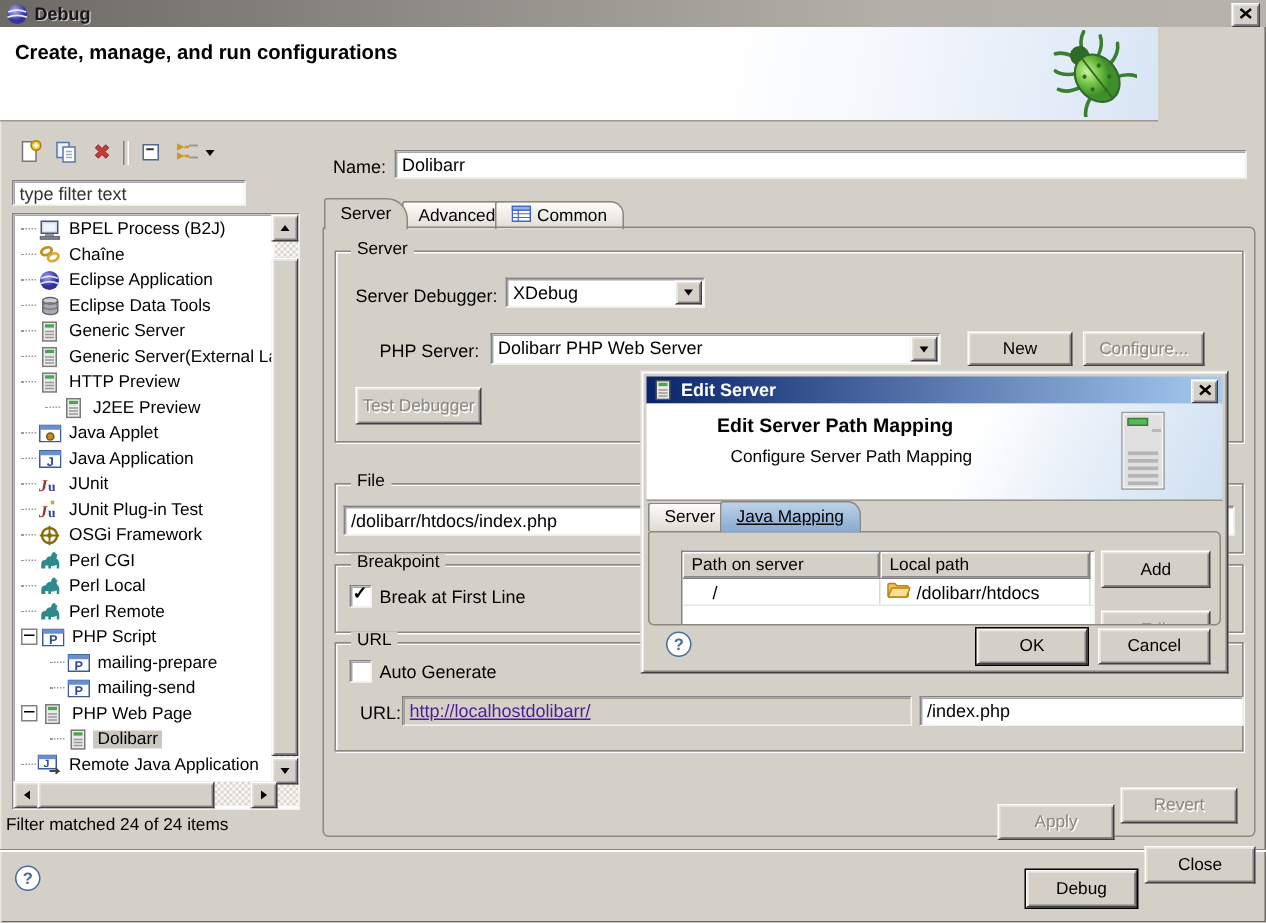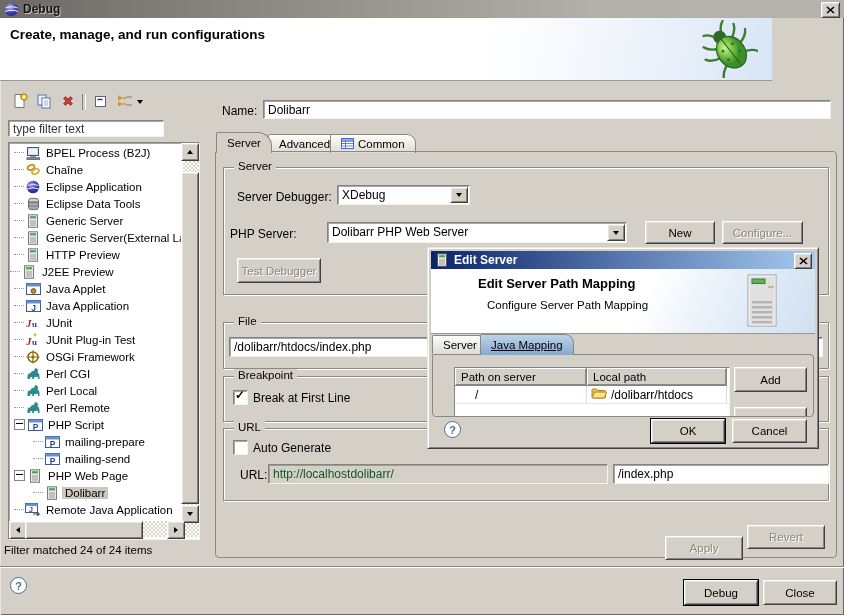--- a/index.html
+++ b/index.html
@@ -11,21 +11,21 @@
   .btn{position:absolute;display:flex;align-items:center;justify-content:center;
     background:#d4d0c8;border:1px solid;border-color:#ffffff #404040 #404040 #ffffff;
     box-shadow:inset 1px 1px 0 #e6e3db, inset -1px -1px 0 #848284;
     font-family:"Liberation Sans",sans-serif;font-size:11.5px;cursor:default;user-select:none;}
   .btn.default{outline:1px solid #000;}
   .btn.disabled{color:#8a887f;text-shadow:1px 1px 0 #fff;}
   .field{position:absolute;background:#fff;border:1px solid;border-color:#848284 #f4f2ec #f4f2ec #848284;
     box-shadow:inset 1px 1px 0 rgba(0,0,0,.35);font-family:"Liberation Sans",sans-serif;
     font-size:12px;padding:1px 4px;color:#000;}
   input.field{outline:none;}
-  .field.dim{background:#d4d0c8;color:#14532d;box-shadow:inset 1px 1px 0 rgba(0,0,0,.25);}
+  .field.dim{background:#d4d0c8;color:#4c1d95;box-shadow:inset 1px 1px 0 rgba(0,0,0,.25);text-decoration:underline;}
   .combo{position:absolute;background:#fff;border:1px solid;border-color:#848284 #f4f2ec #f4f2ec #848284;
     box-shadow:inset 1px 1px 0 rgba(0,0,0,.35);}
   .combo .val{position:absolute;left:4px;top:2px;right:20px;font-size:12px;white-space:nowrap;overflow:hidden;}
   .combo .drop{position:absolute;right:1px;top:1px;bottom:1px;width:16px;background:#d4d0c8;
     border:1px solid;border-color:#ffffff #404040 #404040 #ffffff;
     box-shadow:inset 1px 1px 0 #e6e3db, inset -1px -1px 0 #848284;
     display:flex;align-items:center;justify-content:center;}
   .tri-d{width:0;height:0;border-left:3.5px solid transparent;border-right:3.5px solid transparent;border-top:4px solid #000;}
   .tri-u{width:0;height:0;border-left:3.5px solid transparent;border-right:3.5px solid transparent;border-bottom:4px solid #000;}
   .tri-l{width:0;height:0;border-top:3.5px solid transparent;border-bottom:3.5px solid transparent;border-right:4px solid #000;}
@@ -282,21 +282,21 @@
             <svg width="12" height="14">
               <rect x="1.5" y="0.8" width="9" height="12.5" fill="#e9e9e9" stroke="#7a7a7a"></rect>
               <rect x="3" y="2.2" width="6" height="2.2" fill="#4aa64e"></rect>
               <rect x="3" y="6.5" width="6" height="1" fill="#999"></rect>
               <rect x="3" y="8.5" width="6" height="1" fill="#999"></rect>
               <rect x="3" y="10.5" width="6" height="1" fill="#999"></rect>
             </svg>
           </span>
           <span class="lbl">HTTP Preview</span>
         </div>
-        <div class="tree-row" style="padding-left: 0;">
+        <div class="tree-row" style="padding-left: 20px;">
           <span class="twig"></span>
           <span class="ticon">
             <svg width="12" height="14">
               <rect x="1.5" y="0.8" width="9" height="12.5" fill="#e9e9e9" stroke="#7a7a7a"></rect>
               <rect x="3" y="2.2" width="6" height="2.2" fill="#4aa64e"></rect>
               <rect x="3" y="6.5" width="6" height="1" fill="#999"></rect>
               <rect x="3" y="8.5" width="6" height="1" fill="#999"></rect>
               <rect x="3" y="10.5" width="6" height="1" fill="#999"></rect>
             </svg>
           </span>
@@ -499,21 +499,21 @@
   <div class="groupbox" style="left:223px;top:167px;width:604px;height:126px;">
     <span class="gtitle">Server</span>
   </div>
   <div class="lbl-txt" style="left:237px;top:190px;">Server Debugger:</div>
   <div class="combo" style="left:337px;top:185px;width:131px;height:18px;">
     <span class="val">XDebug</span>
     <span class="drop">
         <span class="tri-d"></span>
       </span>
   </div>
-  <div class="lbl-txt" style="left:230px;top:227px;">PHP Server:</div>
+  <div class="lbl-txt" style="left:253px;top:227px;">PHP Server:</div>
   <div class="combo" style="left:327px;top:222px;width:298px;height:19px;">
     <span class="val">Dolibarr PHP Web Server</span>
     <span class="drop">
         <span class="tri-d"></span>
       </span>
   </div>
   <div class="btn" style="left:645px;top:221px;width:68px;height:21px;">
     <span>New</span>
   </div>
   <div class="btn disabled" style="left:722px;top:221px;width:79px;height:21px;">
@@ -548,21 +548,21 @@
   </div>
   <div class="btn disabled" style="left:747px;top:525px;width:76px;height:22px;">
     <span>Revert</span>
   </div>
 
   <div class="hr2"></div>
   <div class="help-circle" style="left:10px;top:577px;">?</div>
   <div class="btn default" style="left:684px;top:580px;width:72px;height:23px;">
     <span>Debug</span>
   </div>
-  <div class="btn" style="left:763px;top:580px;width:72px;height:23px;">
+  <div class="btn" style="left:763px;top:564px;width:72px;height:23px;">
     <span>Close</span>
   </div>
 
   <div class="dlg">
     <div class="dlg-titlebar">
       <span class="ticon" style="margin-left:3px;">
           <svg width="12" height="14">
             <rect x="1.5" y="0.8" width="9" height="12.5" fill="#e9e9e9" stroke="#555"></rect>
             <rect x="3" y="2.2" width="6" height="2.2" fill="#4aa64e"></rect>
             <rect x="3" y="6.5" width="6" height="1" fill="#999"></rect>

